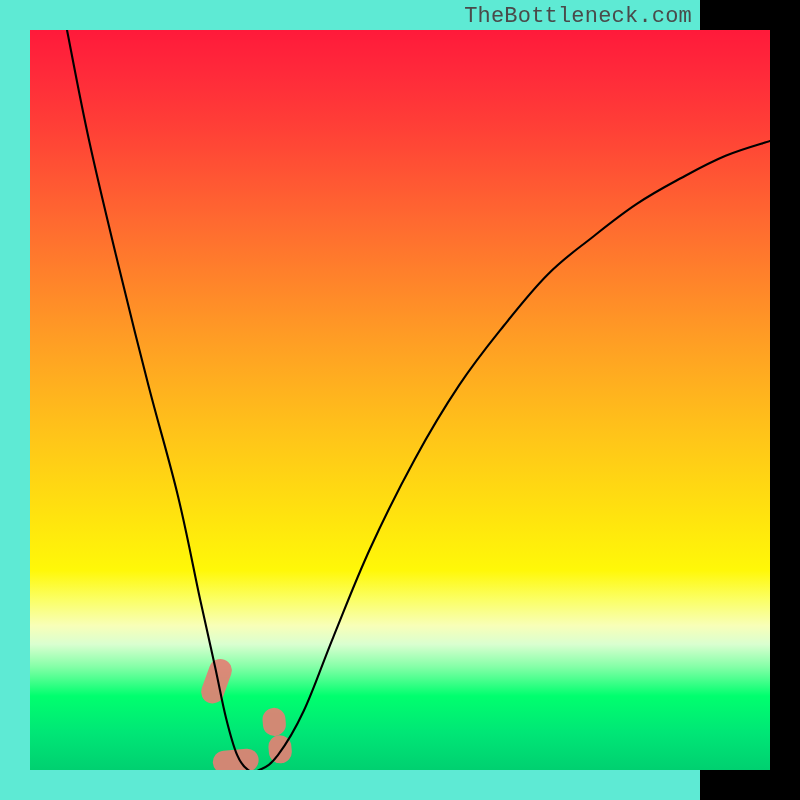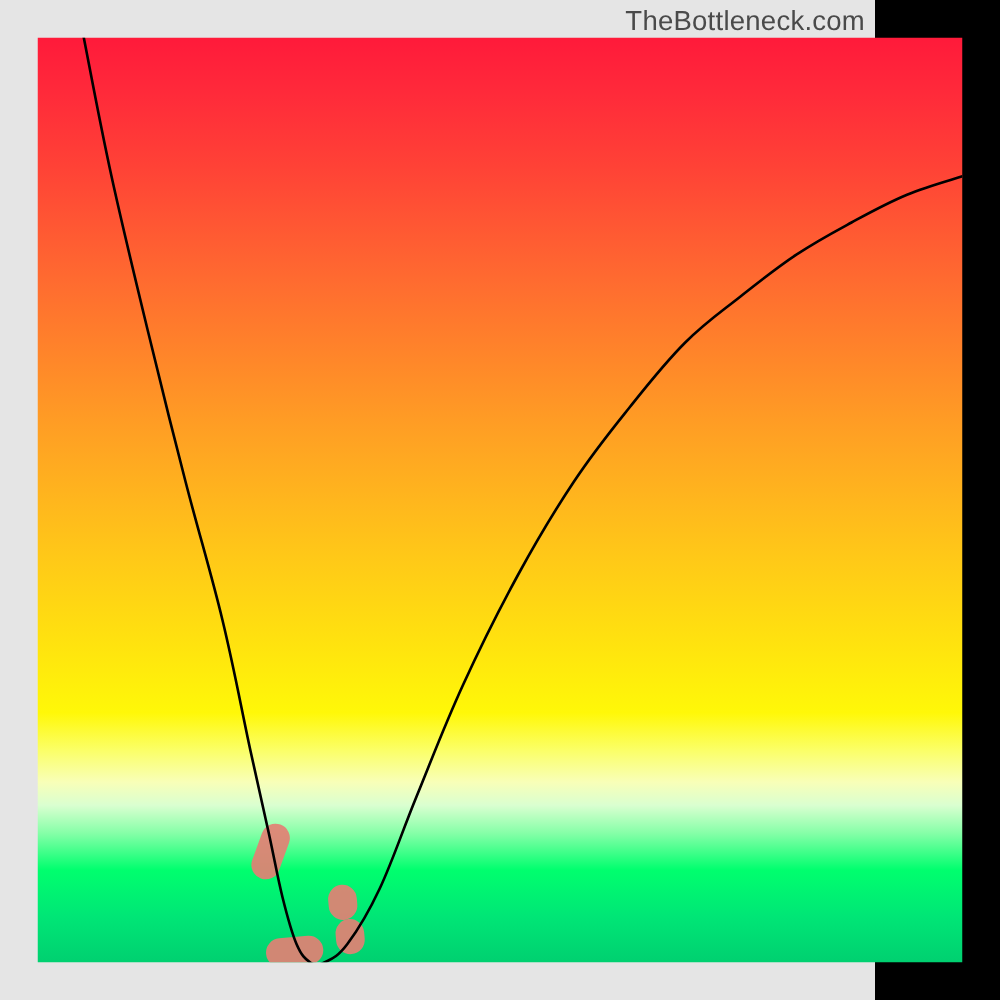--- a/index.html
+++ b/index.html
@@ -10,21 +10,22 @@
     overflow: hidden;
     background: #000;
     font-family: Arial, Helvetica, sans-serif;
   }
   .frame {
     position: absolute;
     top: 0;
     left: 0;
     width: 700px;
     height: 800px;
-    background: #e5e5e5;
+    background: #5eead4;
+    font-family: Liberation Mono, monospace;
   }
   .plot-area {
     position: absolute;
     top: 30px;
     left: 30px;
     width: 740px;
     height: 740px;
     overflow: hidden;
   }
   .gradient {

